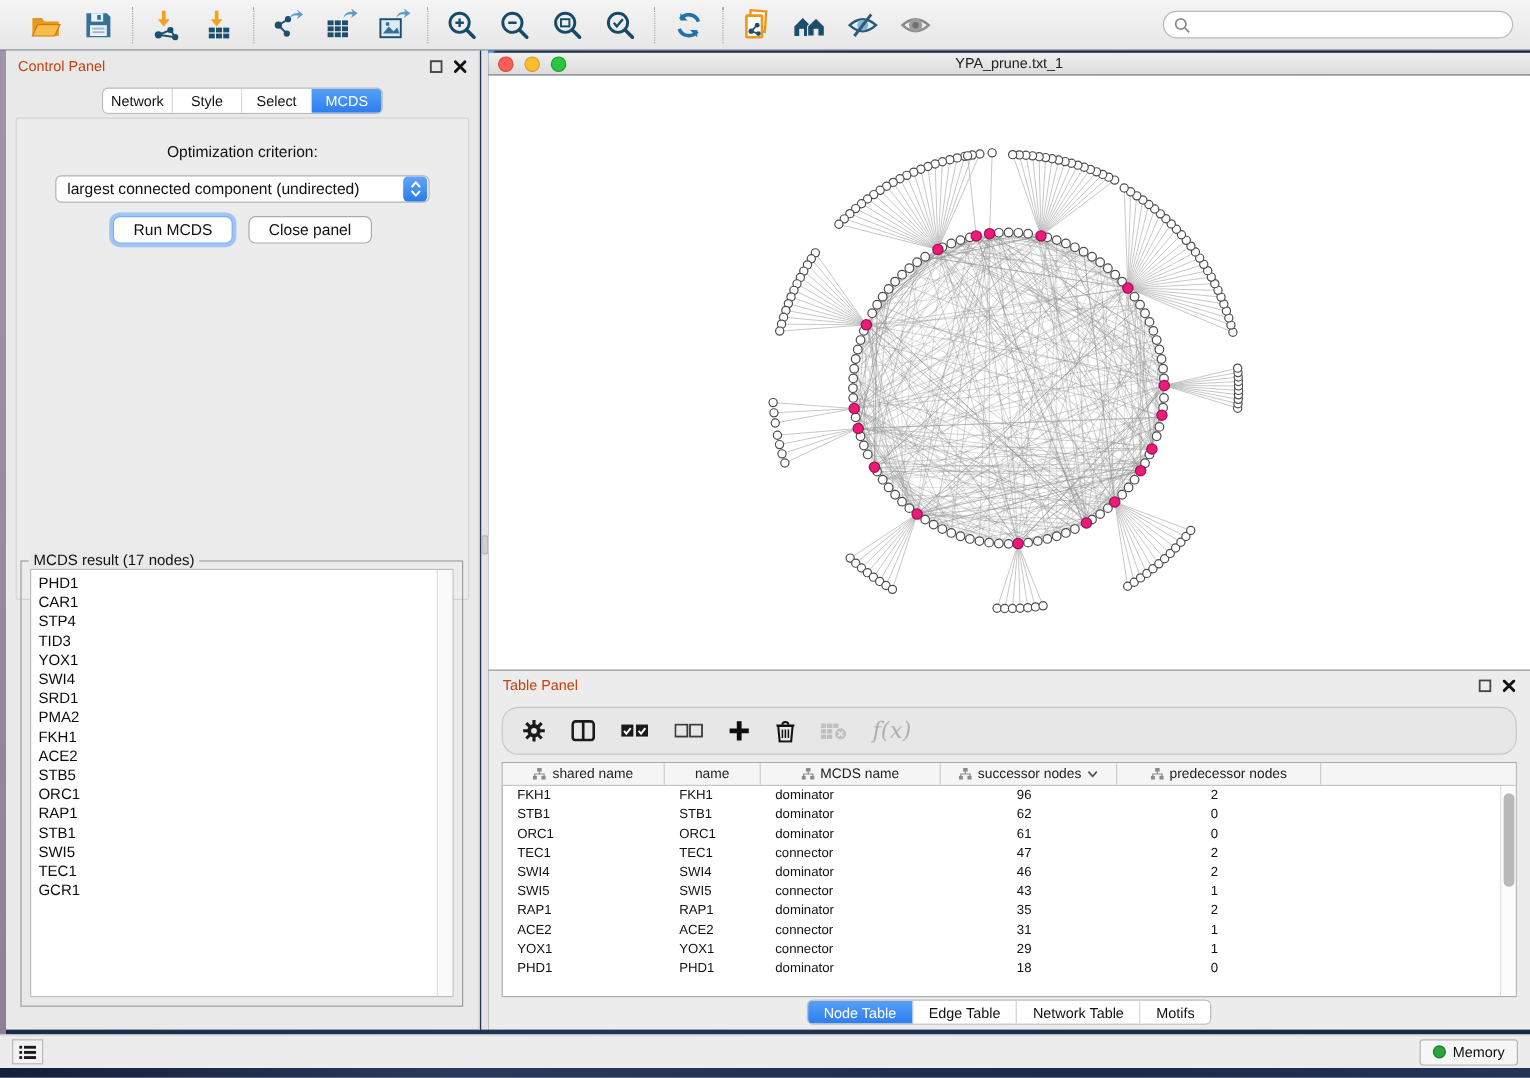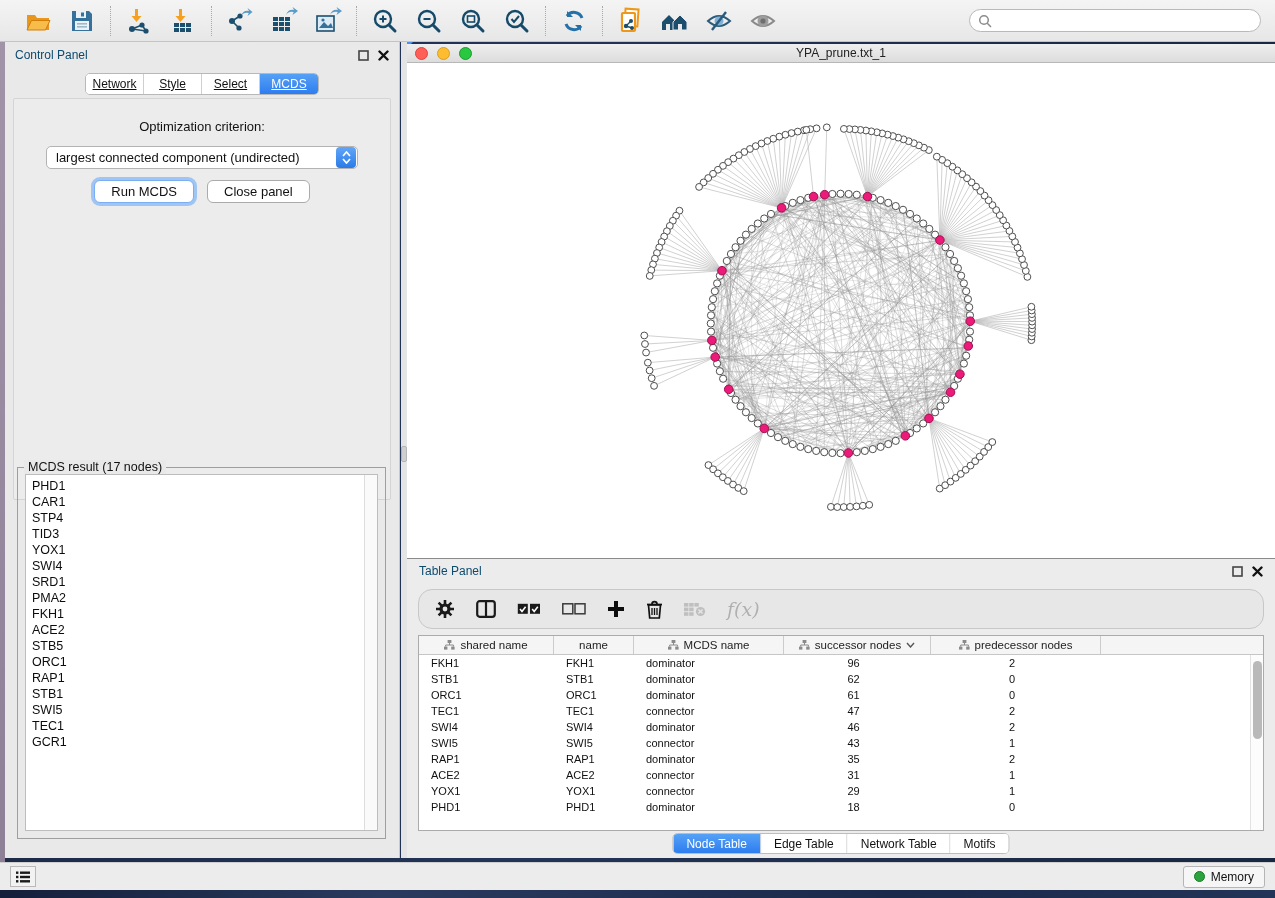--- a/index.html
+++ b/index.html
@@ -23,28 +23,28 @@
   
   .left-strip { position:absolute; left:0; top:42px; width:5px; height:848px;
     background:linear-gradient(#a194a8,#8d7f96); }
   .bottom-strip { position:absolute; left:0; top:890px; width:1275px; height:8px;
     background:linear-gradient(90deg,#141f3a,#2a3a5e 30%,#1b294a 70%,#223457); }
 
   
   .control-panel { position:absolute; left:5px; top:42px; width:395px; height:816px;
     background:#e9e9e9; border-right:1px solid #c9c9c9; }
   .panel-head { height:26px; display:flex; align-items:center; padding:0 10px; }
-  .panel-title { font-size:12px; color:#0c4a6e; }
+  .panel-title { font-size:12px; color:#c2410c; }
   .panel-head-icons { margin-left:auto; display:flex; gap:9px; align-items:center; }
   .tabbar { position:absolute; left:50%; transform:translateX(-50%); top:31px;
     display:inline-flex; height:22px; border:1px solid #b8b8b8; border-radius:5px;
     overflow:hidden; background:#fff; }
   .tabbar .tab { min-width:58px; padding:0 4px; font-size:12px; color:#111;
     display:flex; align-items:center; justify-content:center; background:#fff;
-    border-right:1px solid #cfcfcf;text-decoration:underline; }
+    border-right:1px solid #cfcfcf; }
   .tabbar .tab:last-child { border-right:none; }
   .tabbar .tab.sel { background:linear-gradient(#55a1f6,#2d7df0); color:#fff; }
   .cp-inner { position:absolute; left:8px; right:8px; top:56px; height:402px;
     background:#ececec; border:1px solid #d4d4d4; border-radius:2px; }
   .opt-label { text-align:center; margin-top:20px; font-size:13px; color:#111; }
   .dropdown { position:absolute; left:32px; right:32px; top:47px; height:23px;
     background:#fff; border:1px solid #b3b3b3; border-radius:5px;
     display:flex; align-items:center; font-size:13px; color:#111; padding-left:9px; }
   .dd-stepper { margin-left:auto; width:20px; height:21px; border-radius:4px;
     background:linear-gradient(#62a6f8,#2a7ae8); display:flex; flex-direction:column;

